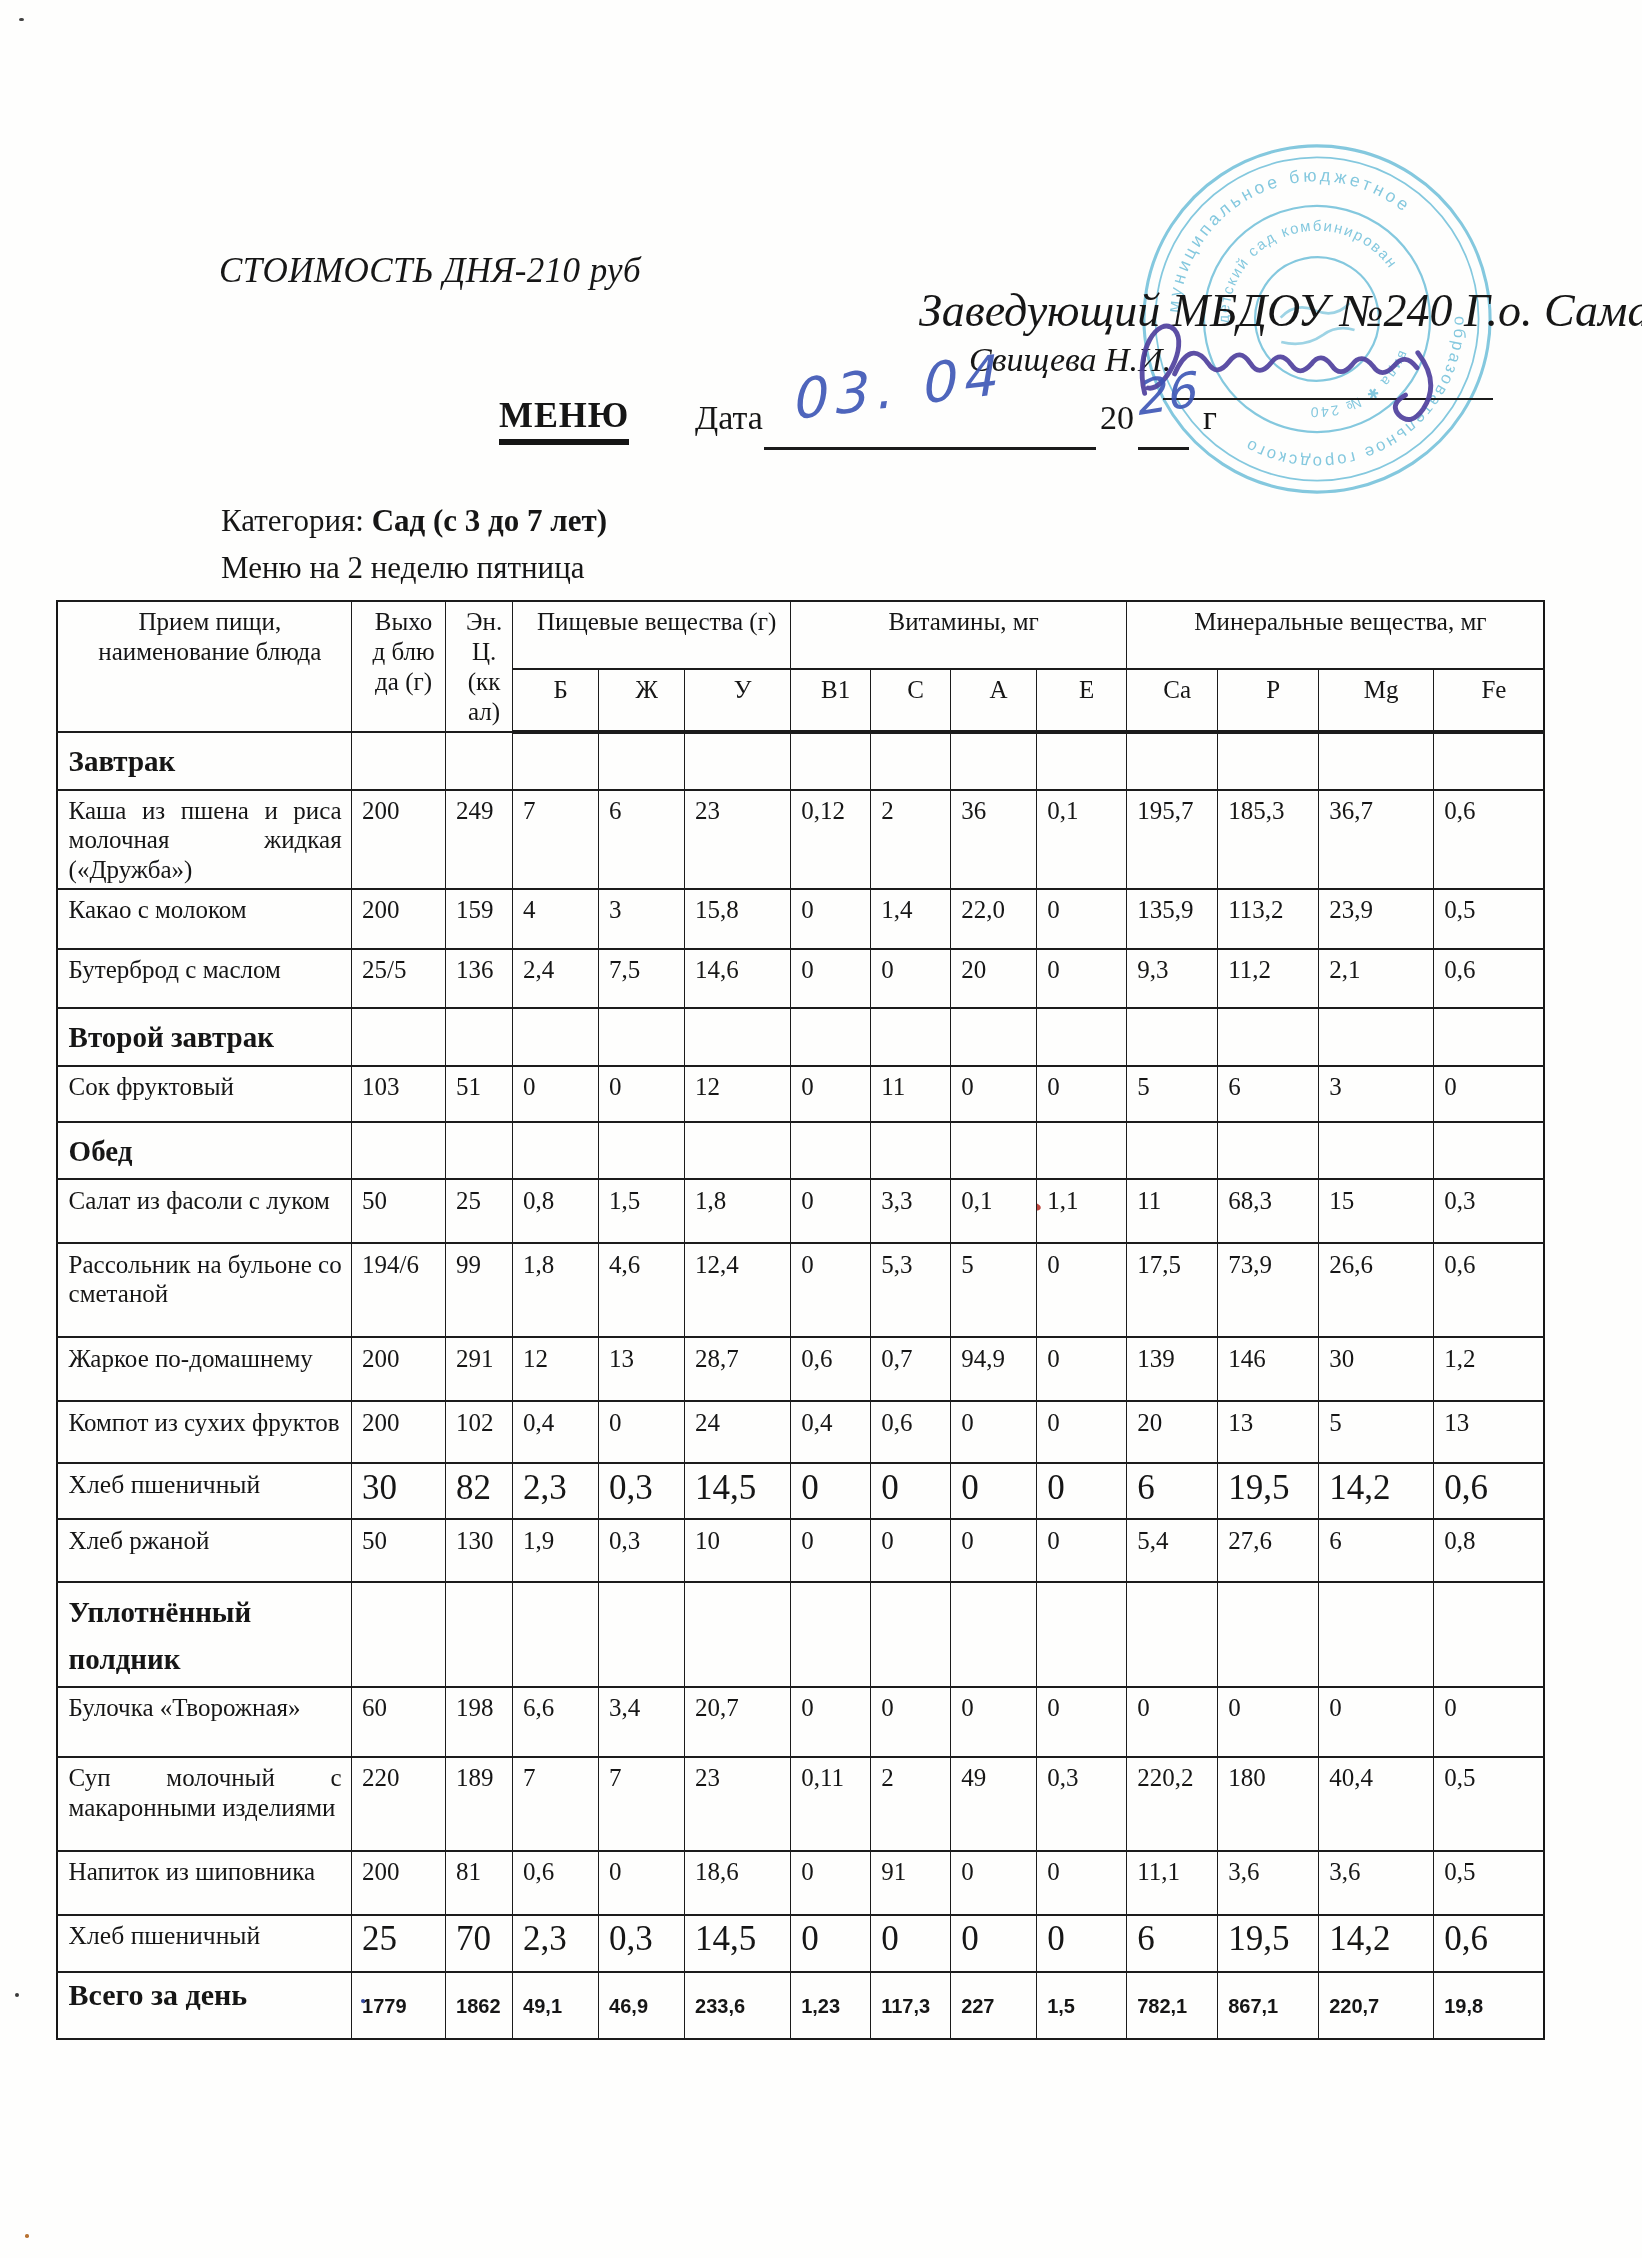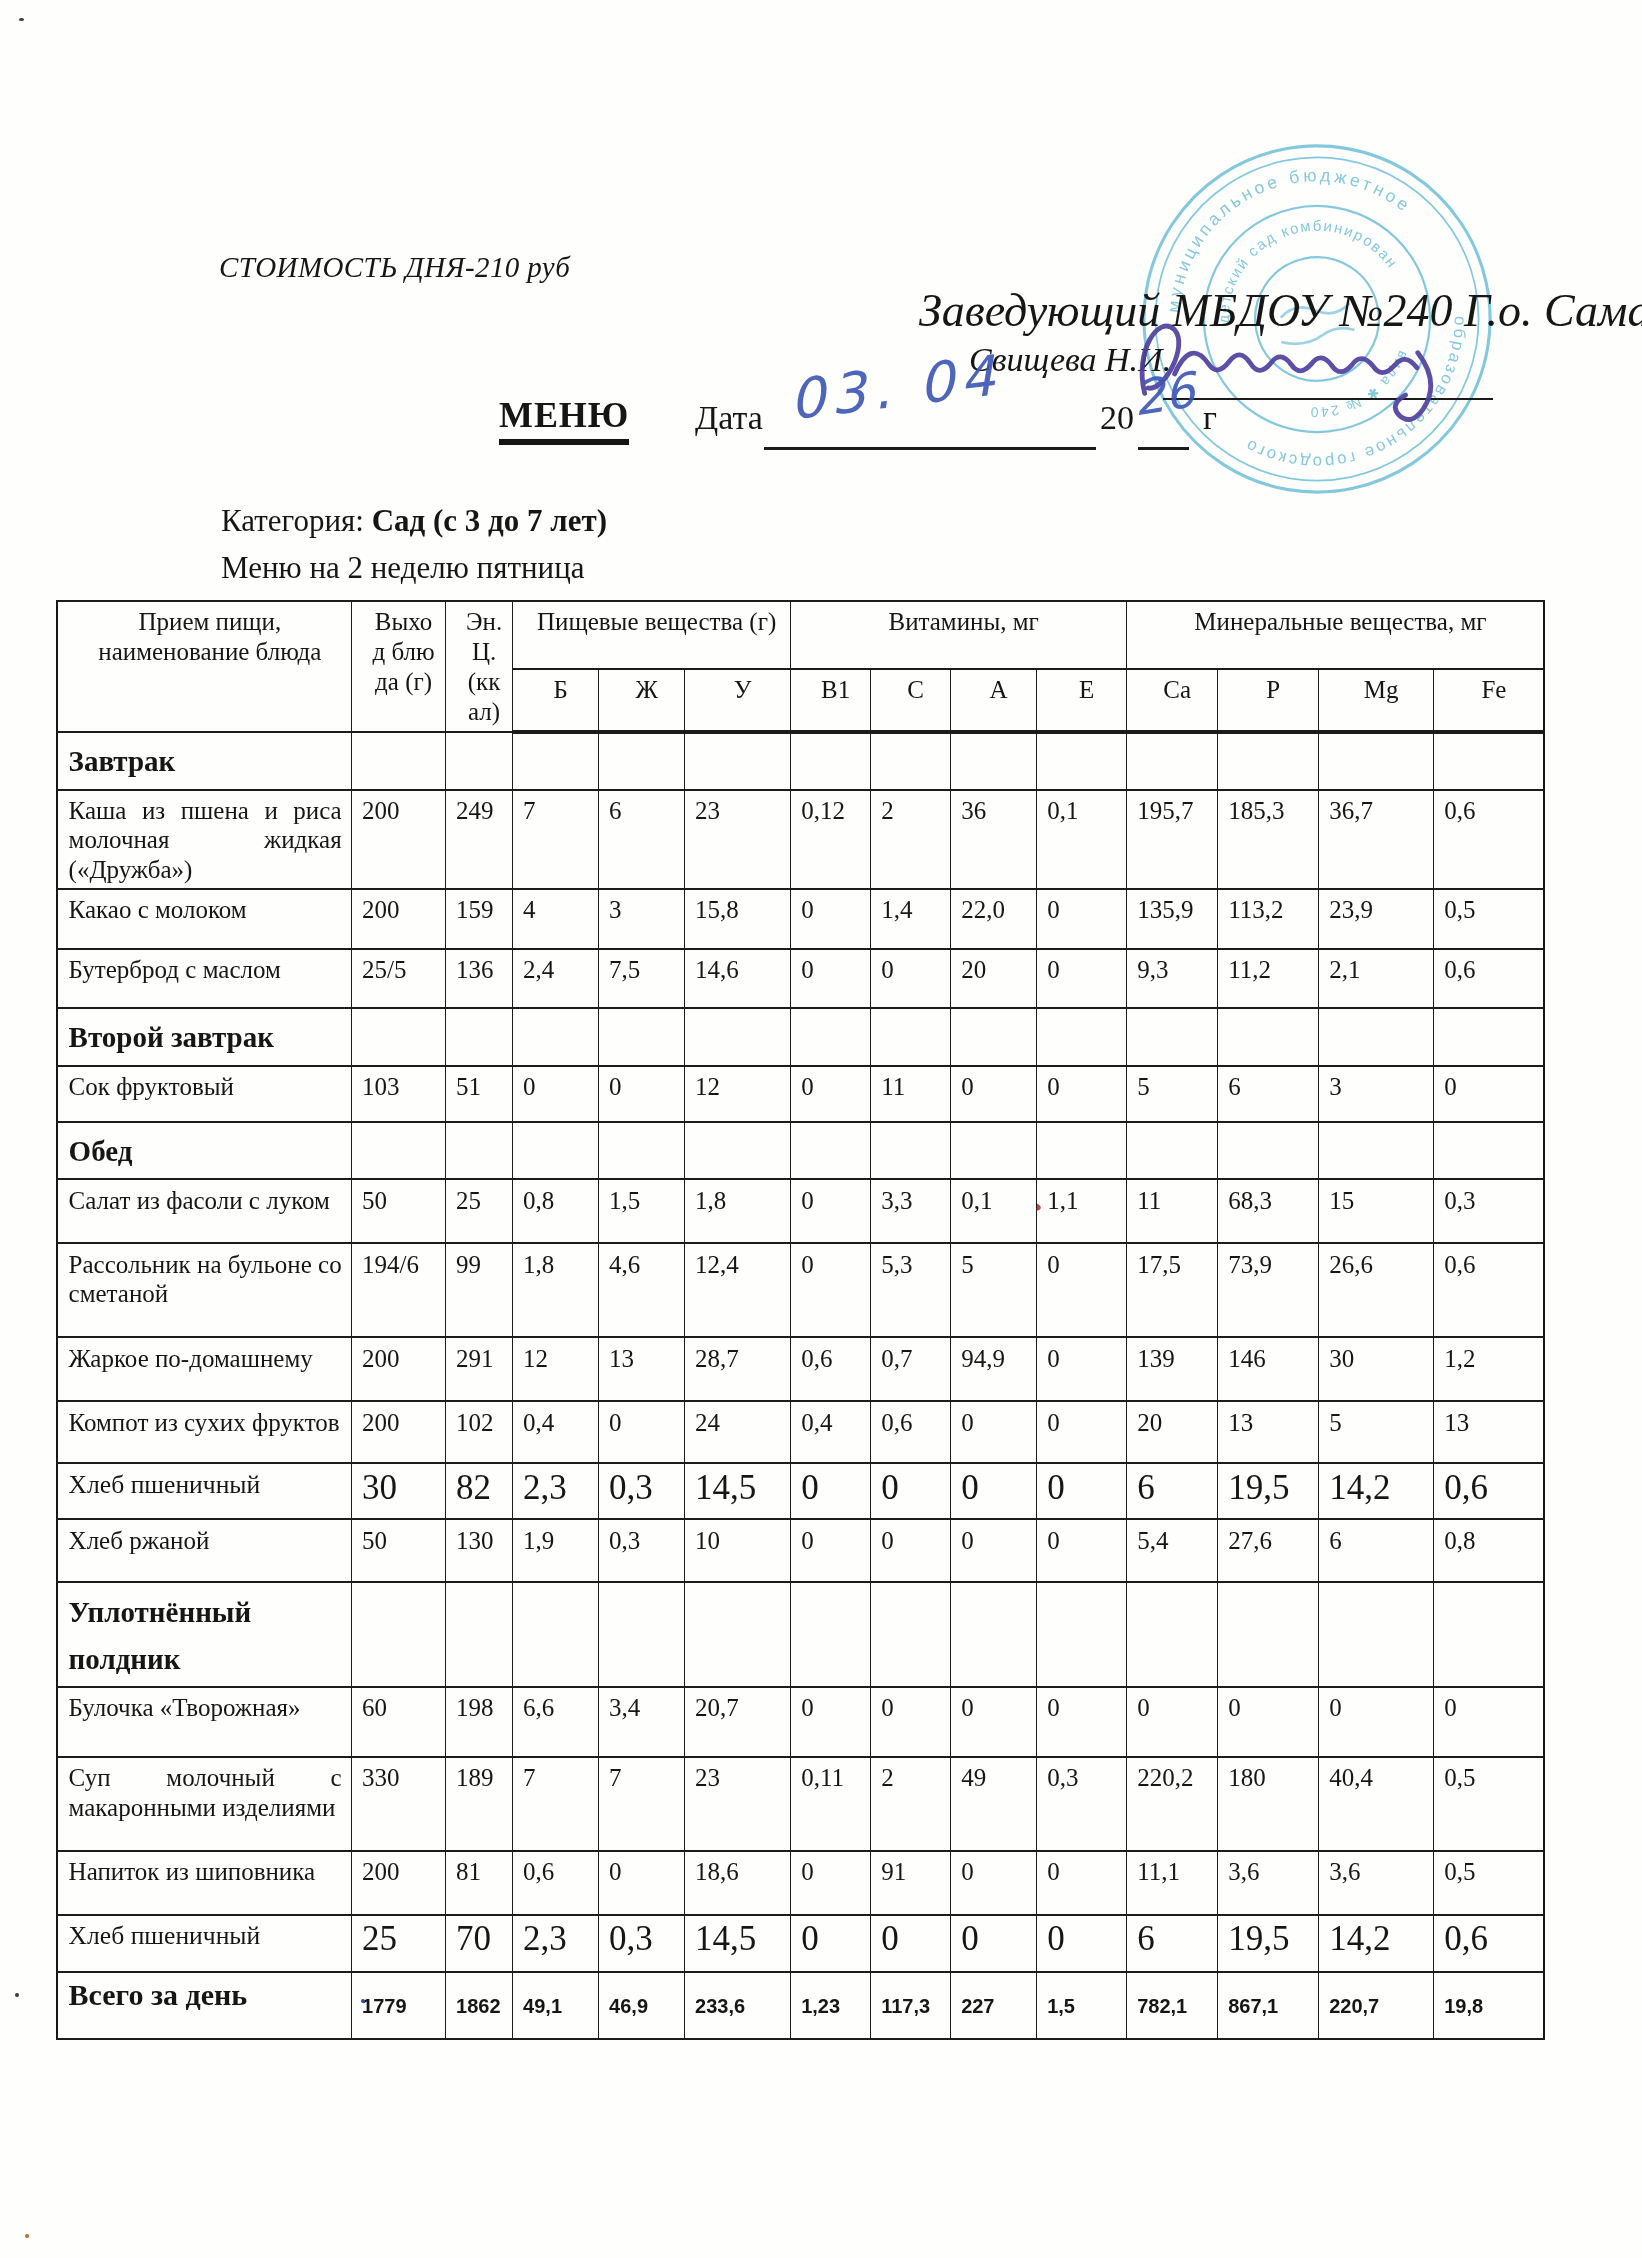--- a/index.html
+++ b/index.html
@@ -4,21 +4,21 @@
 <style>
   html,body{margin:0;padding:0;}
   body{
     width:1643px;height:2258px;position:relative;overflow:hidden;
     background:#fefefd;color:#161616;
     font-family:"Liberation Serif", serif;
   }
   .abs{position:absolute;}
 
   
-  .cost-line{left:219px;top:251px;font-style:italic;font-size:29px;letter-spacing:0.4px;}
+  .cost-line{left:219px;top:251px;font-style:italic;font-size:35px;letter-spacing:0.4px;}
   .head-right1{left:919px;top:284px;font-style:italic;font-size:46px;white-space:nowrap;}
   .head-right2{left:969px;top:341px;font-style:italic;font-size:34px;white-space:nowrap;}
   .sig-underline{left:1163px;top:356px;width:330px;height:42px;border-bottom:2.6px solid #1b1b1b;}
 
   .menu-title{left:499px;top:394px;font-size:36px;font-weight:700;letter-spacing:0.9px;
     padding-bottom:2.6px;border-bottom:6.2px solid #151515;}
   .date-label{left:695px;top:399px;font-size:34px;}
   .date-underline{left:764px;top:399px;width:332px;height:48px;border-bottom:3.5px solid #1b1b1b;}
   .hand{color:#3c55b5;font-family:"DejaVu Sans",sans-serif;font-style:italic;opacity:.9;}
   .date-hand{left:794px;top:355px;font-size:55px;letter-spacing:6.2px;transform:rotate(-7deg) skewX(-6deg);}
@@ -423,21 +423,21 @@
         <td>0</td>
         <td>0</td>
         <td>0</td>
         <td>0</td>
         <td>0</td>
         <td>0</td>
         <td>0</td>
       </tr>
       <tr class="row-dish">
         <td class="c-name">Суп молочный с макаронными изделиями</td>
-        <td>330</td>
+        <td>220</td>
         <td>189</td>
         <td>7</td>
         <td>7</td>
         <td>23</td>
         <td>0,11</td>
         <td>2</td>
         <td>49</td>
         <td>0,3</td>
         <td>220,2</td>
         <td>180</td>

